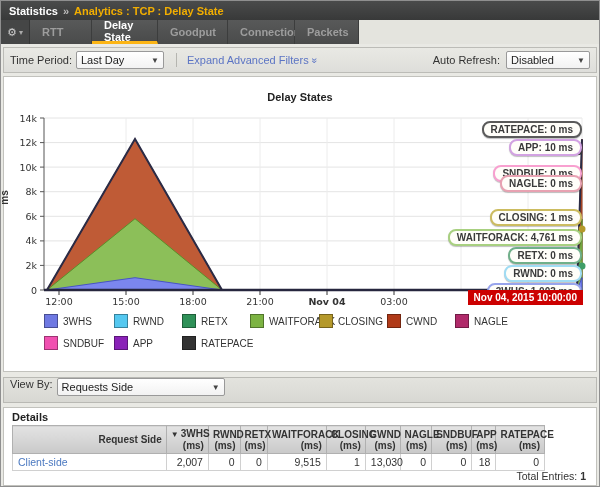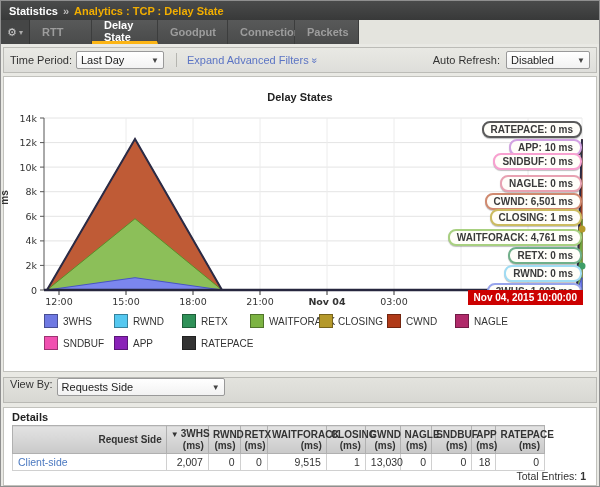--- a/index.html
+++ b/index.html
@@ -57,21 +57,21 @@
 
   
   .pill{position:absolute;right:14px;height:11px;line-height:11px;background:#fffef9;
     border:2px solid #888;border-radius:8px;padding:1px 7px;font-size:10px;font-weight:bold;
     color:#3a3a3a;white-space:nowrap;box-shadow:0 1px 1px rgba(0,0,0,.25);}
   .co-ratepace{border-color:#5a5a5a;} .co-app{border-color:#d2a2e2;}
   .co-sndbuf{border-color:#f8a0d0;} .co-nagle{border-color:#e8a2b2;}
   .co-cwnd{border-color:#d08a70;} .co-closing{border-color:#ccbc60;}
   .co-waitforack{border-color:#a8d080;} .co-retx{border-color:#70b08a;}
   .co-rwnd{border-color:#a0dcf4;text-align:right;} .co-3whs{border-color:#98a4ec;}
-  .p0{top:44px;} .p1{top:62px;} .p2{top:76px;} .p3{top:98px;} .p4{top:116px;}
+  .p0{top:44px;} .p1{top:62px;} .p2{top:88px;} .p3{top:98px;} .p4{top:116px;}
   .p5{top:132px;margin-left:13px;} .p6{top:152px;} .p7{top:170px;} .p8{top:188px;} .p9{top:206px;}
   .tstamp{position:absolute;right:13px;top:213px;background:#cc0000;color:#fff;
     font-size:10px;font-weight:bold;padding:2px 6px;white-space:nowrap;}
 
   
   .legend-item{position:absolute;display:flex;align-items:center;font-size:10px;color:#333;cursor:pointer;}
   .swatch{width:12px;height:12px;margin-right:5px;border:1px solid rgba(0,0,0,.35);}
   .lg0{left:40px;top:237px;} .lg1{left:110px;top:237px;} .lg2{left:178px;top:237px;}
   .lg3{left:246px;top:237px;} .lg4{left:315px;top:237px;} .lg5{left:383px;top:237px;}
   .lg6{left:451px;top:237px;}
@@ -233,21 +233,20 @@
 
       <circle cx="575" cy="47" r="3" fill="#3a3a3a"></circle>
       <circle cx="578" cy="124" r="3.5" fill="#b5992b"></circle>
       <circle cx="578" cy="161" r="3.5" fill="#3f9e68"></circle>
     </svg>
 
     <div class="pill p0 co-ratepace">RATEPACE: 0 ms</div>
     <div class="pill p1 co-app">APP: 10 ms</div>
     <div class="pill p2 co-sndbuf">SNDBUF: 0 ms</div>
     <div class="pill p3 co-nagle">NAGLE: 0 ms</div>
-    <div class="pill p4 co-cwnd">CWND: 6,501 ms</div>
     <div class="pill p5 co-closing">CLOSING: 1 ms</div>
     <div class="pill p6 co-waitforack">WAITFORACK: 4,761 ms</div>
     <div class="pill p7 co-retx">RETX: 0 ms</div>
     <div class="pill p8 co-rwnd">RWND: 0 ms</div>
     <div class="pill p9 co-3whs">3WHS: 1,003 ms</div>
     <div class="tstamp">Nov 04, 2015 10:00:00</div>
 
     <div class="legend-item lg0">
       <span class="swatch sw-3whs"></span>
       <span>3WHS</span>

